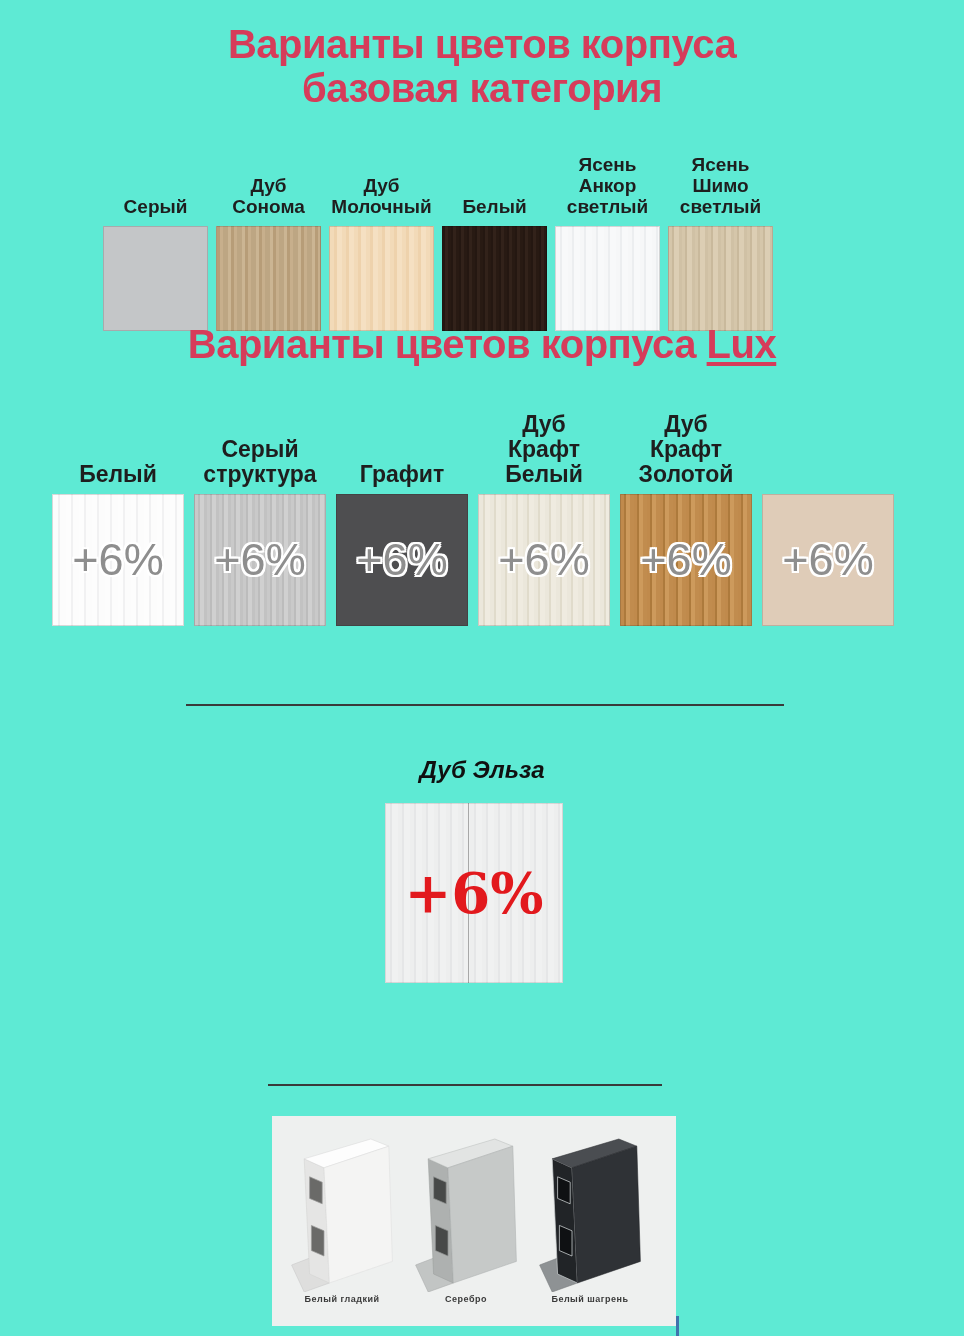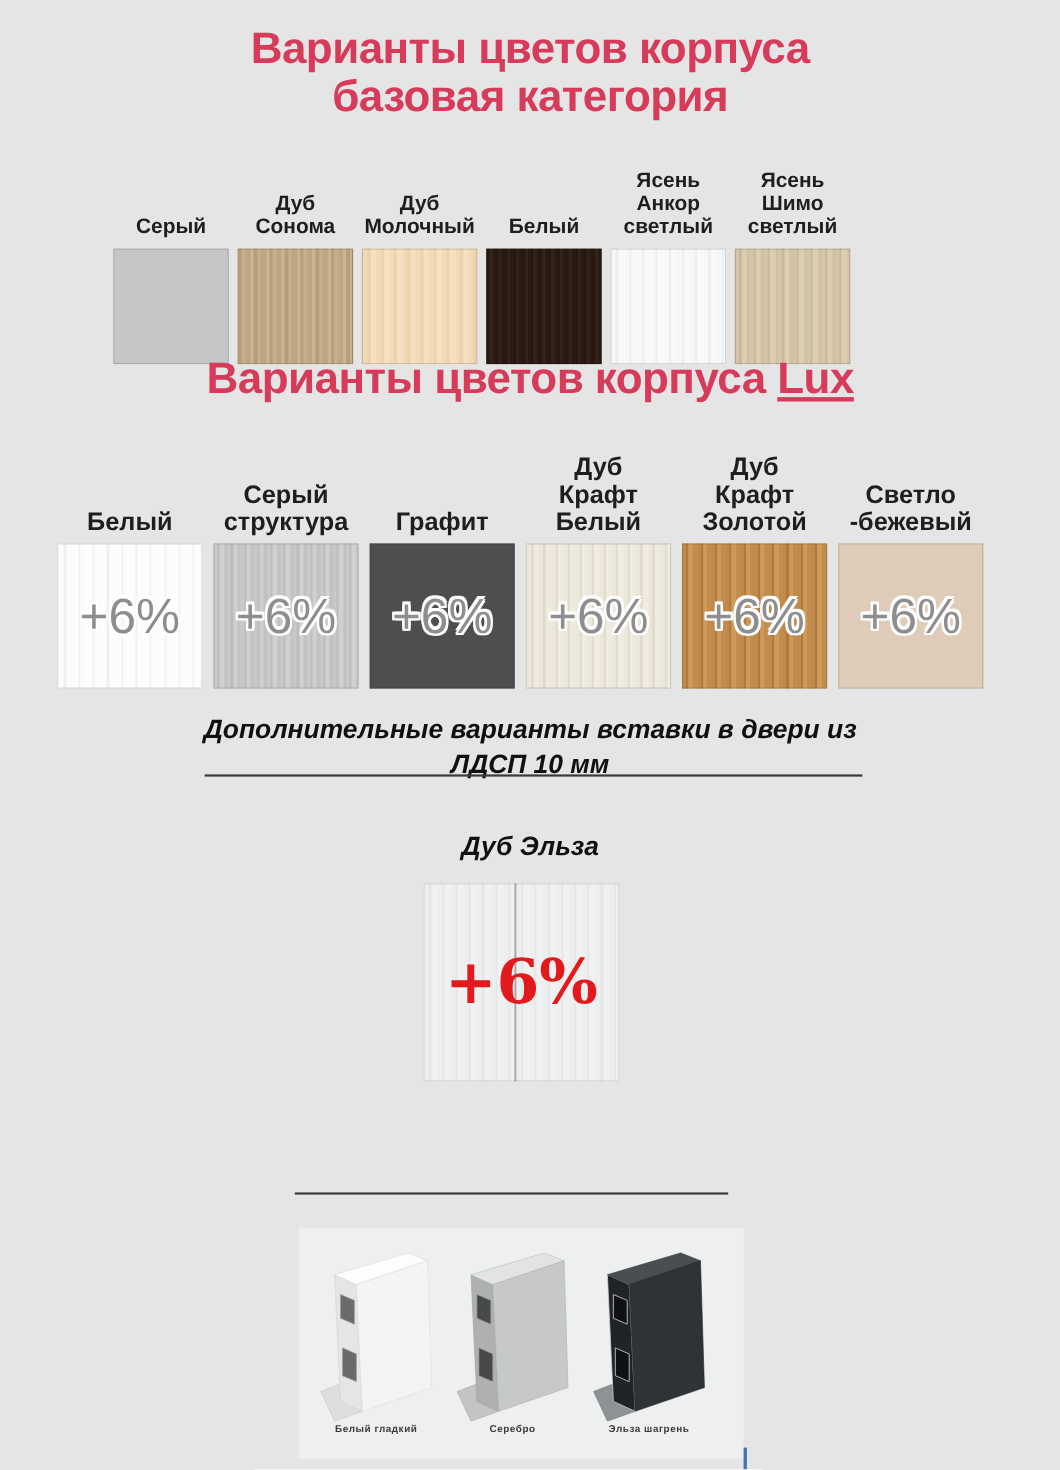--- a/index.html
+++ b/index.html
@@ -2,21 +2,21 @@
 <html><head>
 <meta charset="utf-8">
 <style>
   * { margin: 0; padding: 0; box-sizing: border-box; }
   html,body { background:#ffffff; }
   .page {
     position: relative;
     width: 964px;
     height: 1336px;
     margin: 0 auto;
-    background: #e5e5e5;
+    background: #5eead4;
     font-family: "Liberation Sans", sans-serif;
     overflow: hidden;
   }
   
   .red-title {
     position: absolute;
     left: 0; width: 100%;
     text-align: center;
     color: #d63c5a;
     font-weight: bold;
@@ -236,30 +236,26 @@
     </div>
     <div class="swatch-col">
       <div class="swatch-label">Дуб
 Крафт
 Золотой</div>
       <div class="swatch sw-craft-gold">
         <span class="plus-badge">+6%</span>
       </div>
     </div>
     <div class="swatch-col">
-      <div class="swatch-label">Светло
--бежевый</div>
       <div class="swatch sw-light-beige">
         <span class="plus-badge">+6%</span>
       </div>
     </div>
   </div>
 
-  <div class="note" id="insert-note">Дополнительные варианты вставки в двери из
-ЛДСП 10 мм</div>
   <div class="rule" id="rule-insert"></div>
 
   <div class="note" id="elza-label">Дуб Эльза</div>
   <div id="elza-swatch">
     <span id="elza-badge">+6%</span>
   </div>
 
   <div class="rule" id="rule-profile"></div>
 
   <div id="profiles-photo">
@@ -290,20 +286,20 @@
 
     <figure class="profile-fig prof-black">
       <svg viewBox="0 0 120 180">
         <polygon class="f-flange" points="4,150 30,140 46,170 18,180"></polygon>
         <polygon class="f-side" points="18,32 40,42 46,170 24,160"></polygon>
         <polygon class="f-top" points="18,32 92,10 112,18 40,42"></polygon>
         <polygon class="f-front" points="40,42 112,18 116,146 46,170"></polygon>
         <polygon class="f-hole" points="24,52 38,58 38,82 24,76"></polygon>
         <polygon class="f-hole" points="26,106 40,112 40,140 26,134"></polygon>
       </svg>
-      <figcaption class="profile-caption">Эльза шагрень</figcaption>
+      <figcaption class="profile-caption">Белый шагрень</figcaption>
     </figure>
 
   </div>
 
   <div id="blue-mark"></div>
 
 </div>
 
 </body></html>

